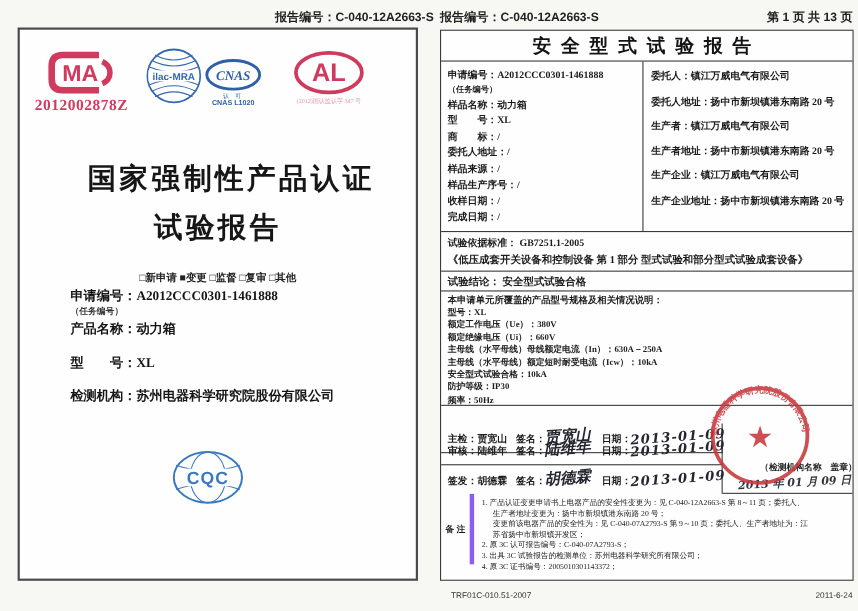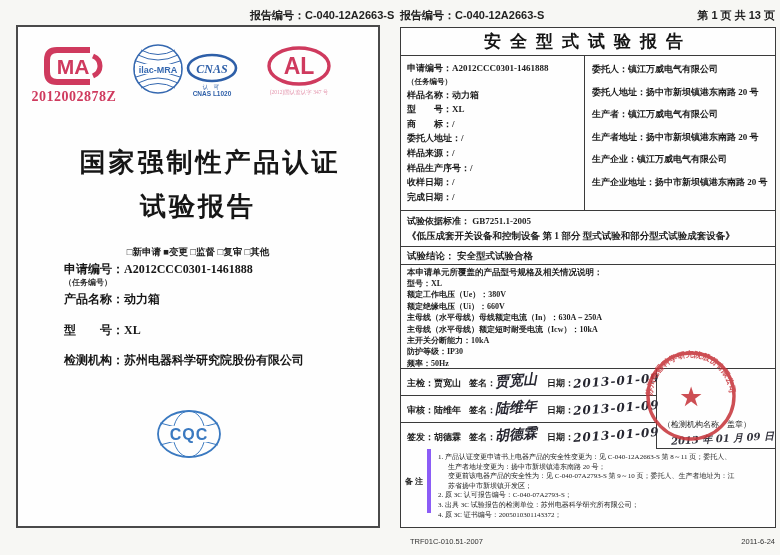--- a/index.html
+++ b/index.html
@@ -39,21 +39,21 @@
   .std1{font-size:9px;font-weight:600;}
   .std2{font-size:9.5px;font-weight:600;}
   .concl{font-size:9.5px;font-weight:600;}
   .spec-t{font-size:8.5px;font-weight:700;line-height:11.4px;}
   .spec{font-size:8px;font-weight:600;line-height:11.4px;}
   .sig-row{position:absolute;left:0;width:256px;box-sizing:border-box;border-bottom:1px solid #3b3b3b;border-right:1px solid #3b3b3b;height:27px;}
   .sig-txt{font-size:9px;font-weight:600;top:8px;}
   .script{font-family:"DejaVu Serif",serif;font-style:italic;font-weight:bold;color:#262630;transform:rotate(-4deg);display:inline-block;}
   .sig-name{font-size:14px;top:3px;}
   .sig-date{font-size:12px;top:5px;letter-spacing:1px;}
-  .seal-note{font-size:8px;font-weight:400;color:#222;}
+  .seal-note{font-size:8px;font-weight:700;color:#222;margin-left:28px;}
   .seal-date{font-family:"DejaVu Serif",serif;font-style:italic;font-weight:bold;font-size:10px;color:#33333d;transform:rotate(-3deg);}
   .rem-label{position:absolute;left:0;top:0;bottom:12px;width:30px;box-sizing:border-box;border-right:4px solid #8b5cf6;display:flex;align-items:center;justify-content:center;font-size:8px;font-weight:700;}
   .rem-body{position:absolute;left:31px;right:0;top:0;bottom:0;padding:4px 5px 0 6px;}
   .r-line{font-size:7px;font-weight:500;line-height:9.6px;color:#1b1b1b;white-space:nowrap;}
   .r-line.cont{padding-left:10px;}
 </style>
 </head>
 <body>
 
 <div class="t hdr" style="left:250px;top:8px;width:128px;text-align:right;">报告编号：C-040-12A2663-S</div>
@@ -152,28 +152,28 @@
   </div>
 
   <div class="row" style="top:237px;height:104px;">
     <div class="t spec-t" style="left:6px;top:2px;">本申请单元所覆盖的产品型号规格及相关情况说明：</div>
     <div class="abs" style="left:6px;top:13px;">
       <div class="spec">型号：XL</div>
       <div class="spec">额定工作电压（Ue）：380V</div>
       <div class="spec">额定绝缘电压（Ui）：660V</div>
       <div class="spec">主母线（水平母线）母线额定电流（In）：630A－250A</div>
       <div class="spec">主母线（水平母线）额定短时耐受电流（Icw）：10kA</div>
-      <div class="spec">主开关分断能力：10kA</div>
+      <div class="spec">安全型式试验合格：10kA</div>
       <div class="spec">防护等级：IP30</div>
       <div class="spec">频率：50Hz</div>
     </div>
   </div>
 
   <div class="abs" style="left:0;top:341px;width:374px;height:80px;">
-    <div class="sig-row" style="top:0;">
+    <div class="sig-row" style="top:16px;">
       <span class="t sig-txt" style="left:6px;"><span>主检：</span><span>贾宽山</span></span>
       <span class="t sig-txt" style="left:68px;">签名：</span>
       <span class="t script sig-name" style="left:94px;">贾宽山</span>
       <span class="t sig-txt" style="left:146px;">日期：</span>
       <span class="t script sig-date" style="left:172px;">2013-01-09</span>
     </div>
     <div class="sig-row" style="top:27px;">
       <span class="t sig-txt" style="left:6px;"><span>审核：</span><span>陆维年</span></span>
       <span class="t sig-txt" style="left:68px;">签名：</span>
       <span class="t script sig-name" style="left:94px;">陆维年</span>

